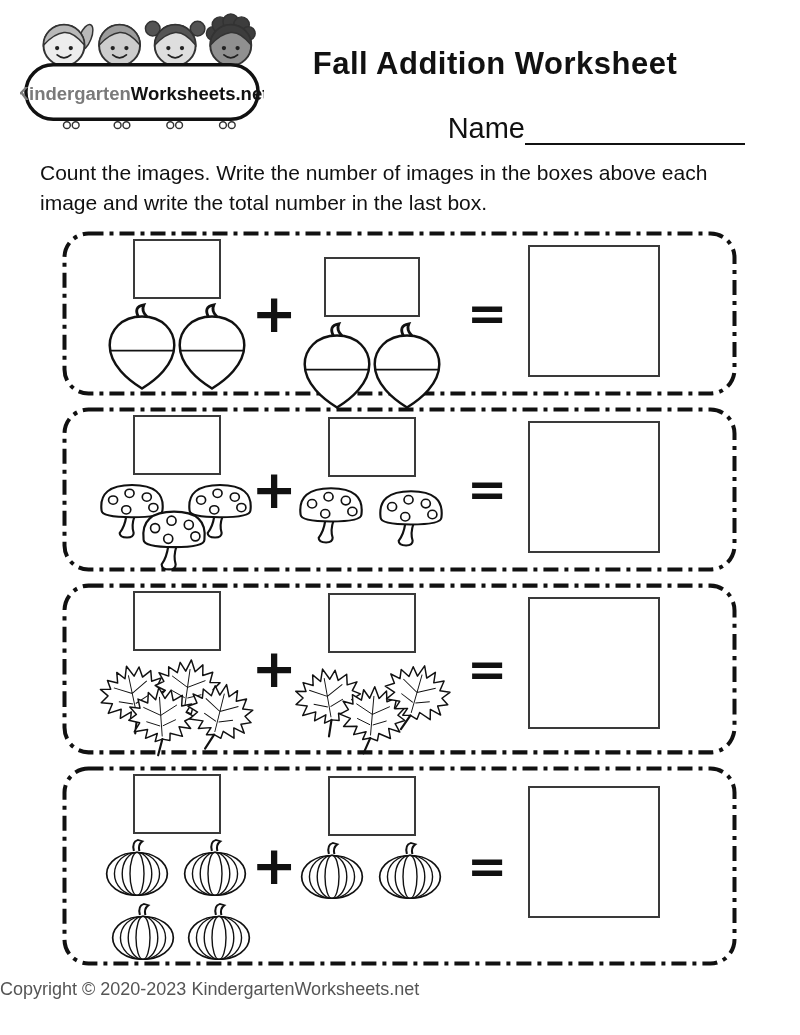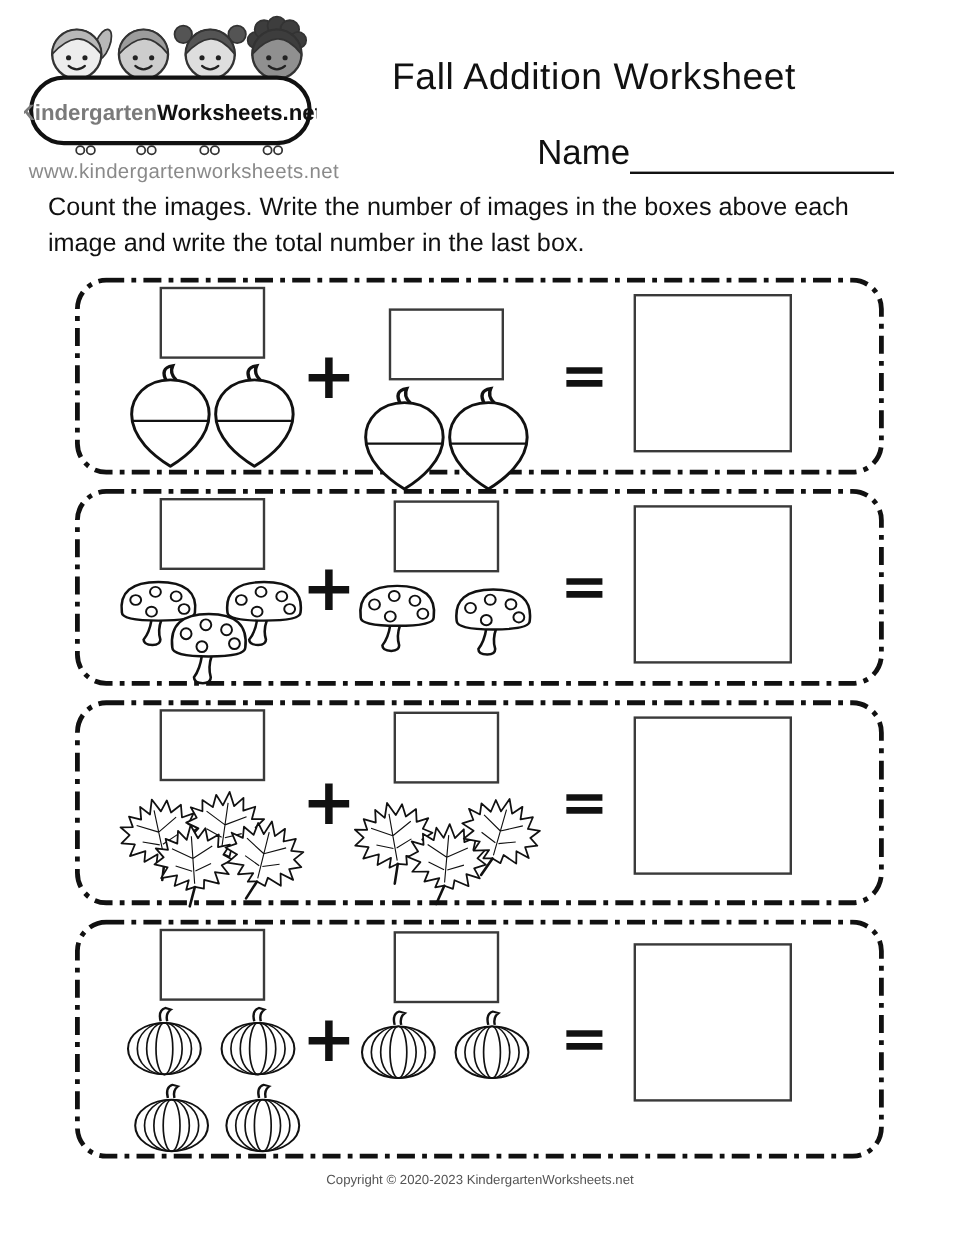--- a/index.html
+++ b/index.html
@@ -7,21 +7,21 @@
   body {
     width:800px; height:1035px; overflow:hidden; position:relative;
     font-family:"Liberation Sans", sans-serif; color:#111;
   }
   
   .header { position:relative; height:152px; }
   .logo-block { position:absolute; left:20px; top:12px; width:272px; }
   .logo-svg { width:244px; height:119px; display:block; }
   .site-url { color:#8a8a8a; font-size:17px; letter-spacing:.3px; margin-top:2px; padding-left:4px; }
   .page-title { position:absolute; left:280px; top:46px; width:430px; text-align:center;
-    font-size:31px; font-weight:400; letter-spacing:.5px; }
+    font-size:31px; font-weight:700; letter-spacing:.5px; }
   .name-row { position:absolute; right:55px; top:112px; font-size:29px; }
   .name-line { display:inline-block; width:220px; border-bottom:2.5px solid #111; height:32px; vertical-align:bottom; }
   
   .instructions { margin:6px 38px 12px 40px; font-size:21px; line-height:1.45; }
   
   .prob-row { position:relative; width:675px; margin:0 0 11px 62px; }
   .r-std { height:165px; } .r-tall { height:172px; } .r-xl { height:200px; }
   .rowborder { position:absolute; inset:0; width:100%; height:100%; }
   .c-left  { position:absolute; left:10px;  top:8px;  width:210px; display:flex; flex-direction:column; align-items:center; gap:4px; }
   .c-mid   { position:absolute; left:230px; top:10px; width:160px; display:flex; flex-direction:column; align-items:center; gap:5px; }
@@ -63,21 +63,21 @@
   .g-leaf3 .item:nth-child(3) { left:88px; top:0;    transform:rotate(16deg); }
   .g-pump4 { width:150px; height:126px; }
   .g-pump4 .item { width:70px; height:60px; }
   .g-pump4 .item:nth-child(2) { left:78px; }
   .g-pump4 .item:nth-child(3) { left:6px;  top:64px; }
   .g-pump4 .item:nth-child(4) { left:82px; top:64px; }
   .g-pump2 { width:150px; height:60px; }
   .g-pump2 .item { width:70px; height:60px; }
   .g-pump2 .item:nth-child(2) { left:78px; }
   
-  .footer { margin-top:8px; text-align:center; color:#555; font-size:11px; line-height:1.35; }
+  .footer { margin-top:8px; text-align:left; color:#555; font-size:18px; line-height:1.35; }
   .defs-hidden { position:absolute; width:0; height:0; overflow:hidden; }
 </style>
 </head>
 <body>
 
 <svg class="defs-hidden" aria-hidden="true">
   <defs>
     <g id="sym-acorn">
       <path d="M37 17 Q30 4 42 2 Q39 9 45 15" fill="none" stroke="#111" stroke-width="3" stroke-linecap="round"></path>
       <path d="M40 15 C18 15 6 31 6 47 C6 69 26 86 40 95 C54 86 74 69 74 47 C74 31 62 15 40 15 Z" fill="#fff" stroke="#111" stroke-width="2.6"></path>
@@ -150,21 +150,20 @@
       <circle cx="154" cy="116" r="3.5" fill="#fff" stroke="#333" stroke-width="1.5"></circle>
         <circle cx="163" cy="116" r="3.5" fill="#fff" stroke="#333" stroke-width="1.5"></circle>
       <circle cx="208" cy="116" r="3.5" fill="#fff" stroke="#333" stroke-width="1.5"></circle>
         <circle cx="217" cy="116" r="3.5" fill="#fff" stroke="#333" stroke-width="1.5"></circle>
 
       <rect x="6" y="54" width="238" height="56" rx="28" fill="#fff" stroke="#111" stroke-width="3.5"></rect>
       <text x="125" y="90" text-anchor="middle" font-size="19" font-weight="bold" font-family="Liberation Sans, sans-serif">
         <tspan fill="#7a7a7a">Kindergarten</tspan><tspan fill="#111">Worksheets.net</tspan>
       </text>
     </svg>
-    <div class="site-url">www.kindergartenworksheets.net</div>
   </div>
   <div class="page-title">Fall Addition Worksheet</div>
   <div class="name-row">
     <span>Name</span><span class="name-line"></span>
   </div>
 </div>
 
 <div class="instructions">Count the images. Write the number of images in the boxes above each image and write the total number in the last box.</div>
 
 <div class="prob-row r-std r1">

